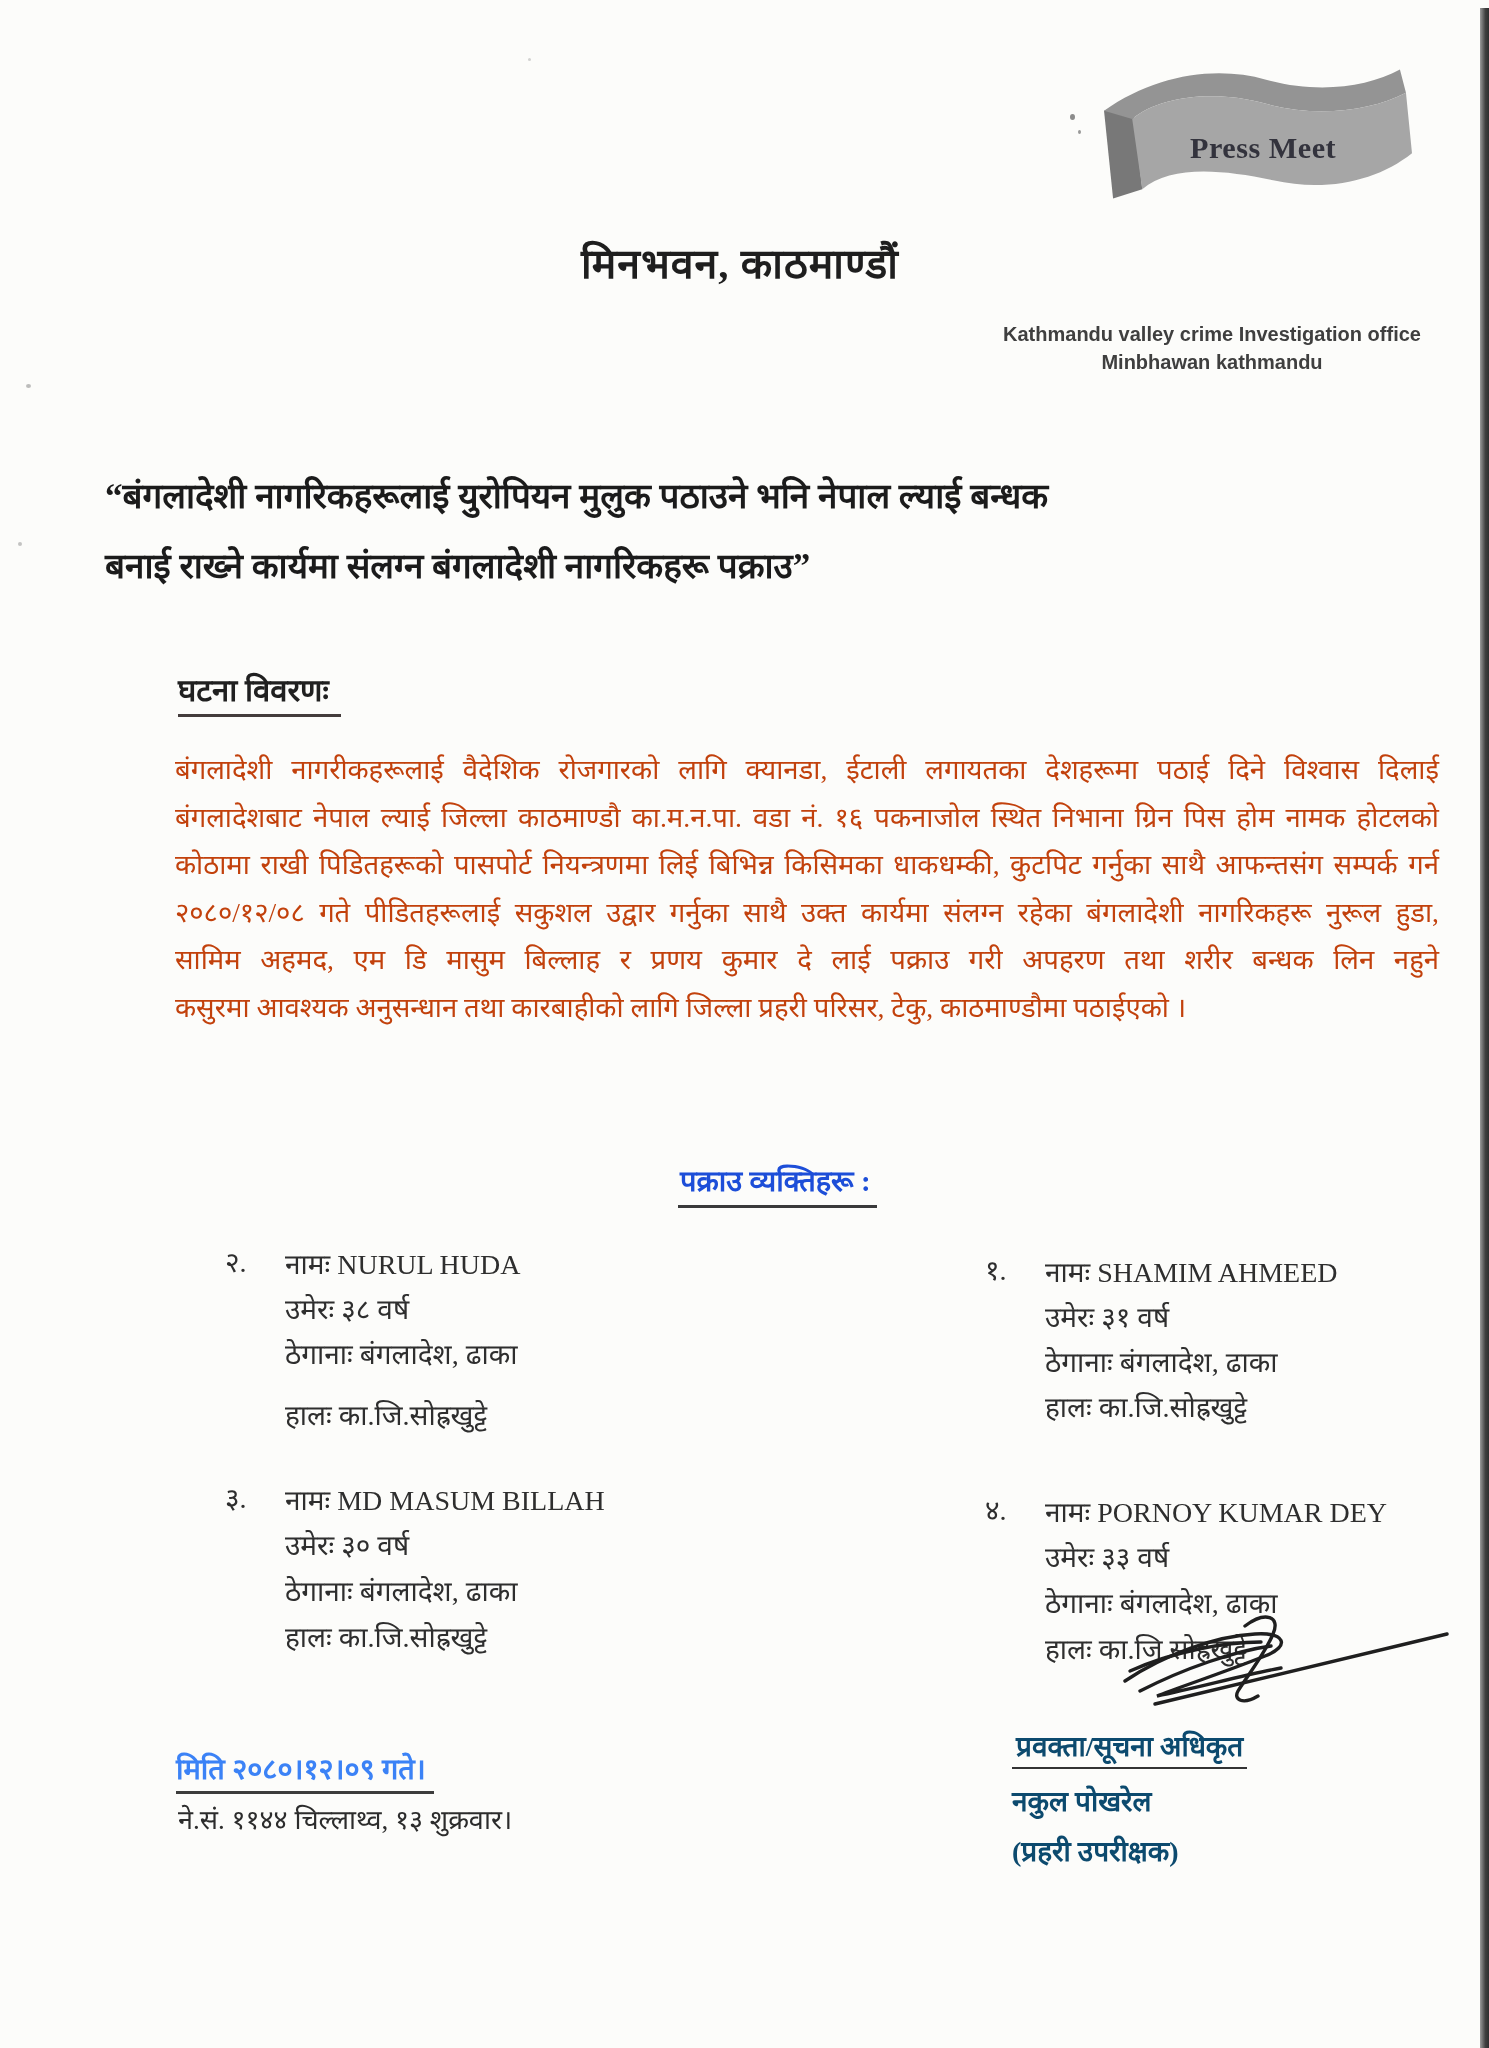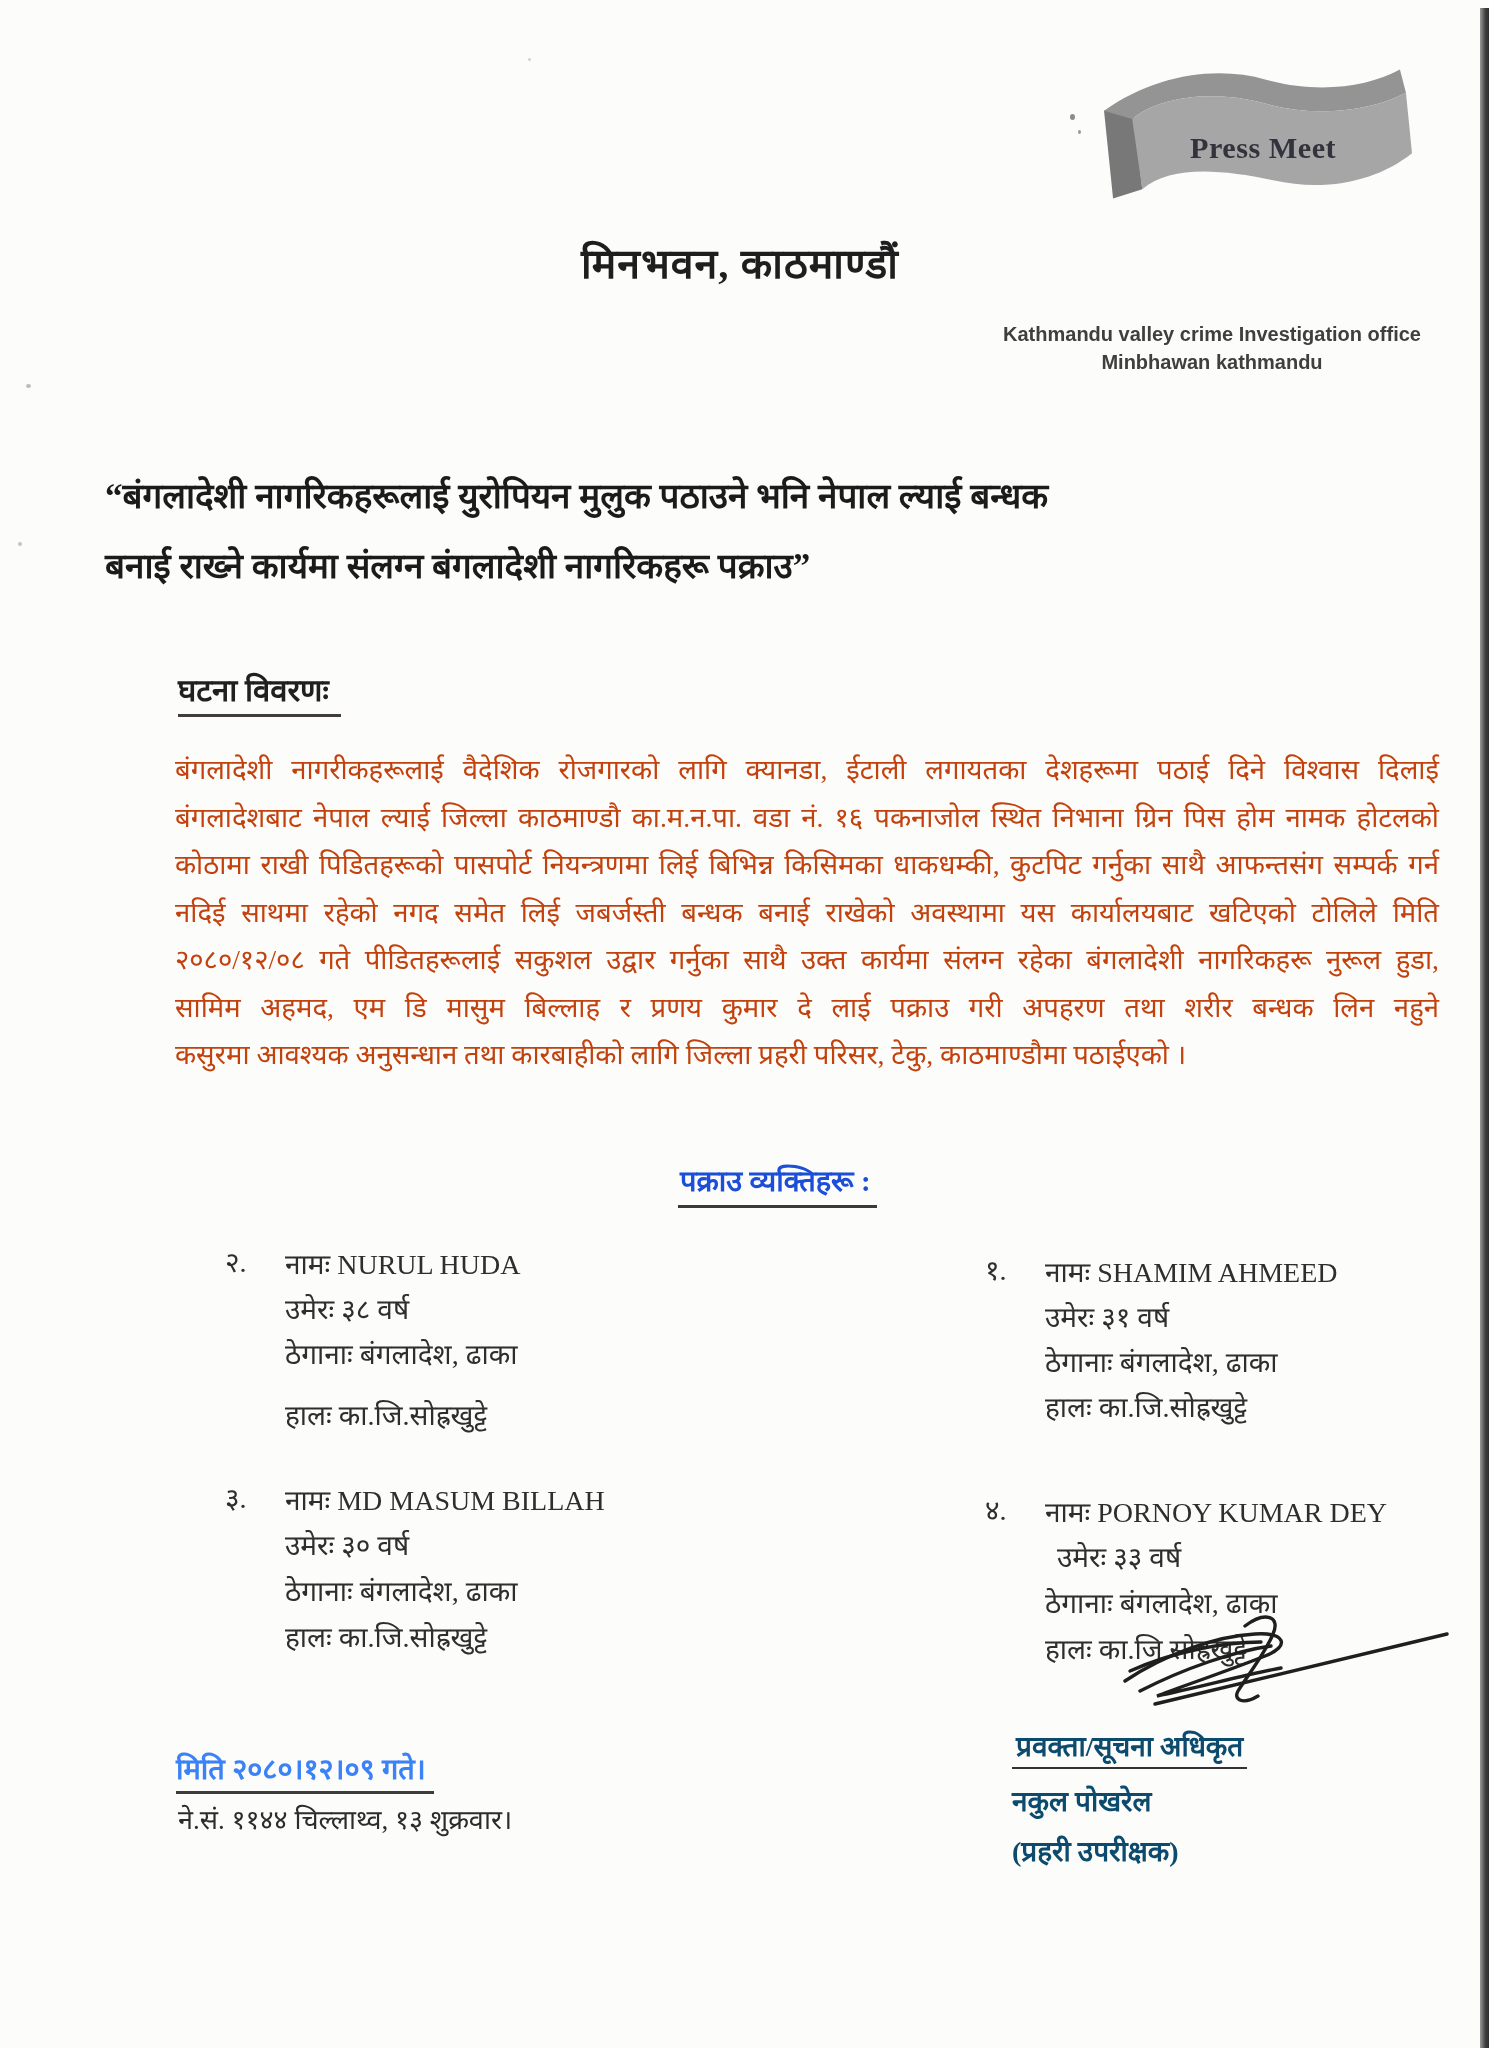--- a/index.html
+++ b/index.html
@@ -95,21 +95,20 @@
   <div class="hl-line">बनाई राख्ने कार्यमा संलग्न बंगलादेशी नागरिकहरू पक्राउ”</div>
 </div>
 
 <div class="abs incident-heading">
   <span>घटना विवरणः</span>
 </div>
 <div class="abs incident-body">
   <div class="body-line">बंगलादेशी नागरीकहरूलाई वैदेशिक रोजगारको लागि क्यानडा, ईटाली लगायतका देशहरूमा पठाई दिने विश्वास दिलाई</div>
   <div class="body-line">बंगलादेशबाट नेपाल ल्याई जिल्ला काठमाण्डौ का.म.न.पा. वडा नं. १६ पकनाजोल स्थित निभाना ग्रिन पिस होम नामक होटलको</div>
   <div class="body-line">कोठामा राखी पिडितहरूको पासपोर्ट नियन्त्रणमा लिई बिभिन्न किसिमका धाकधम्की, कुटपिट गर्नुका साथै आफन्तसंग सम्पर्क गर्न</div>
-  <div class="body-line">नदिई साथमा रहेको नगद समेत लिई जबर्जस्ती बन्धक बनाई राखेको अवस्थामा यस कार्यालयबाट खटिएको टोलिले मिति</div>
   <div class="body-line">२०८०/१२/०८ गते पीडितहरूलाई सकुशल उद्वार गर्नुका साथै उक्त कार्यमा संलग्न रहेका बंगलादेशी नागरिकहरू नुरूल हुडा,</div>
   <div class="body-line">सामिम अहमद, एम डि मासुम बिल्लाह र प्रणय कुमार दे लाई पक्राउ गरी अपहरण तथा शरीर बन्धक लिन नहुने</div>
   <div class="body-line last">कसुरमा आवश्यक अनुसन्धान तथा कारबाहीको लागि  जिल्ला प्रहरी परिसर, टेकु, काठमाण्डौमा पठाईएको ।</div>
 </div>
 
 <div class="abs arrested-heading">
   <span>पक्राउ व्यक्तिहरू :</span>
 </div>
 
 <div class="person" style="left:225px;top:1242px;">
@@ -139,21 +138,21 @@
     <div class="pline" style="line-height:46px;">उमेरः ३० वर्ष</div>
     <div class="pline" style="line-height:46px;">ठेगानाः बंगलादेश, ढाका</div>
     <div class="pline" style="line-height:46px;">हालः का.जि.सोह्रखुट्टे</div>
   </div>
 </div>
 
 <div class="person" style="left:985px;top:1490px;">
   <span class="pnum">४.</span>
   <div class="plines">
     <div class="pline">नामः PORNOY KUMAR DEY</div>
-    <div class="pline" style="line-height:46px;margin-left:12px;">उमेरः ३३ वर्ष</div>
+    <div class="pline" style="line-height:46px;">उमेरः ३३ वर्ष</div>
     <div class="pline" style="line-height:46px;">ठेगानाः बंगलादेश, ढाका</div>
     <div class="pline" style="line-height:46px;">हालः का.जि.सोह्रखुट्टे</div>
   </div>
 </div>
 
 <svg class="abs signature-svg" viewBox="0 0 362 132">
   <g fill="none" stroke="#1f1f1f" stroke-width="3.4" stroke-linecap="round">
     <path d="M30,85 C70,58 122,40 160,38 C190,36 196,50 170,60 C130,76 82,92 62,100 C102,92 152,78 186,72"></path>
     <path d="M45,95 C90,72 140,55 176,50"></path>
     <path d="M150,30 C170,15 186,20 178,38 C170,58 152,80 143,95 C138,104 148,109 163,100"></path>

